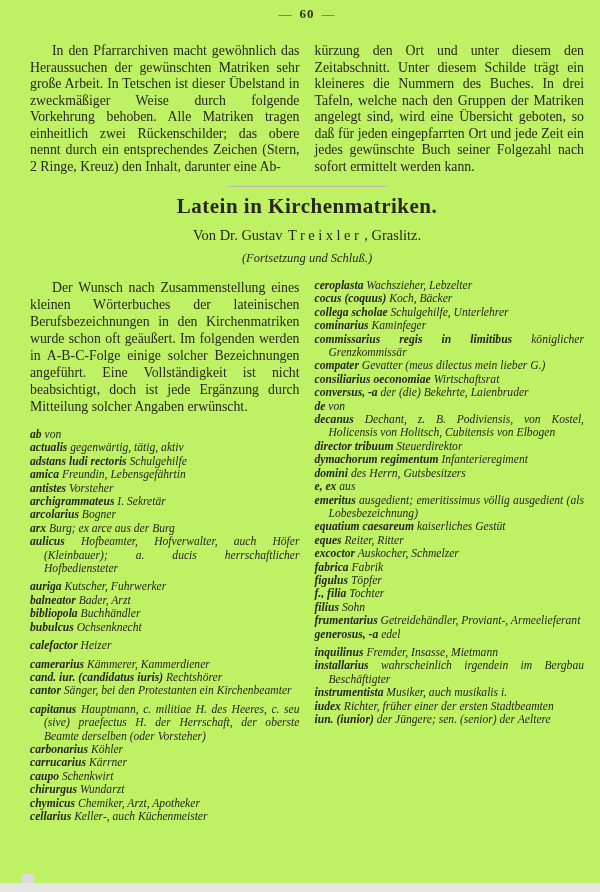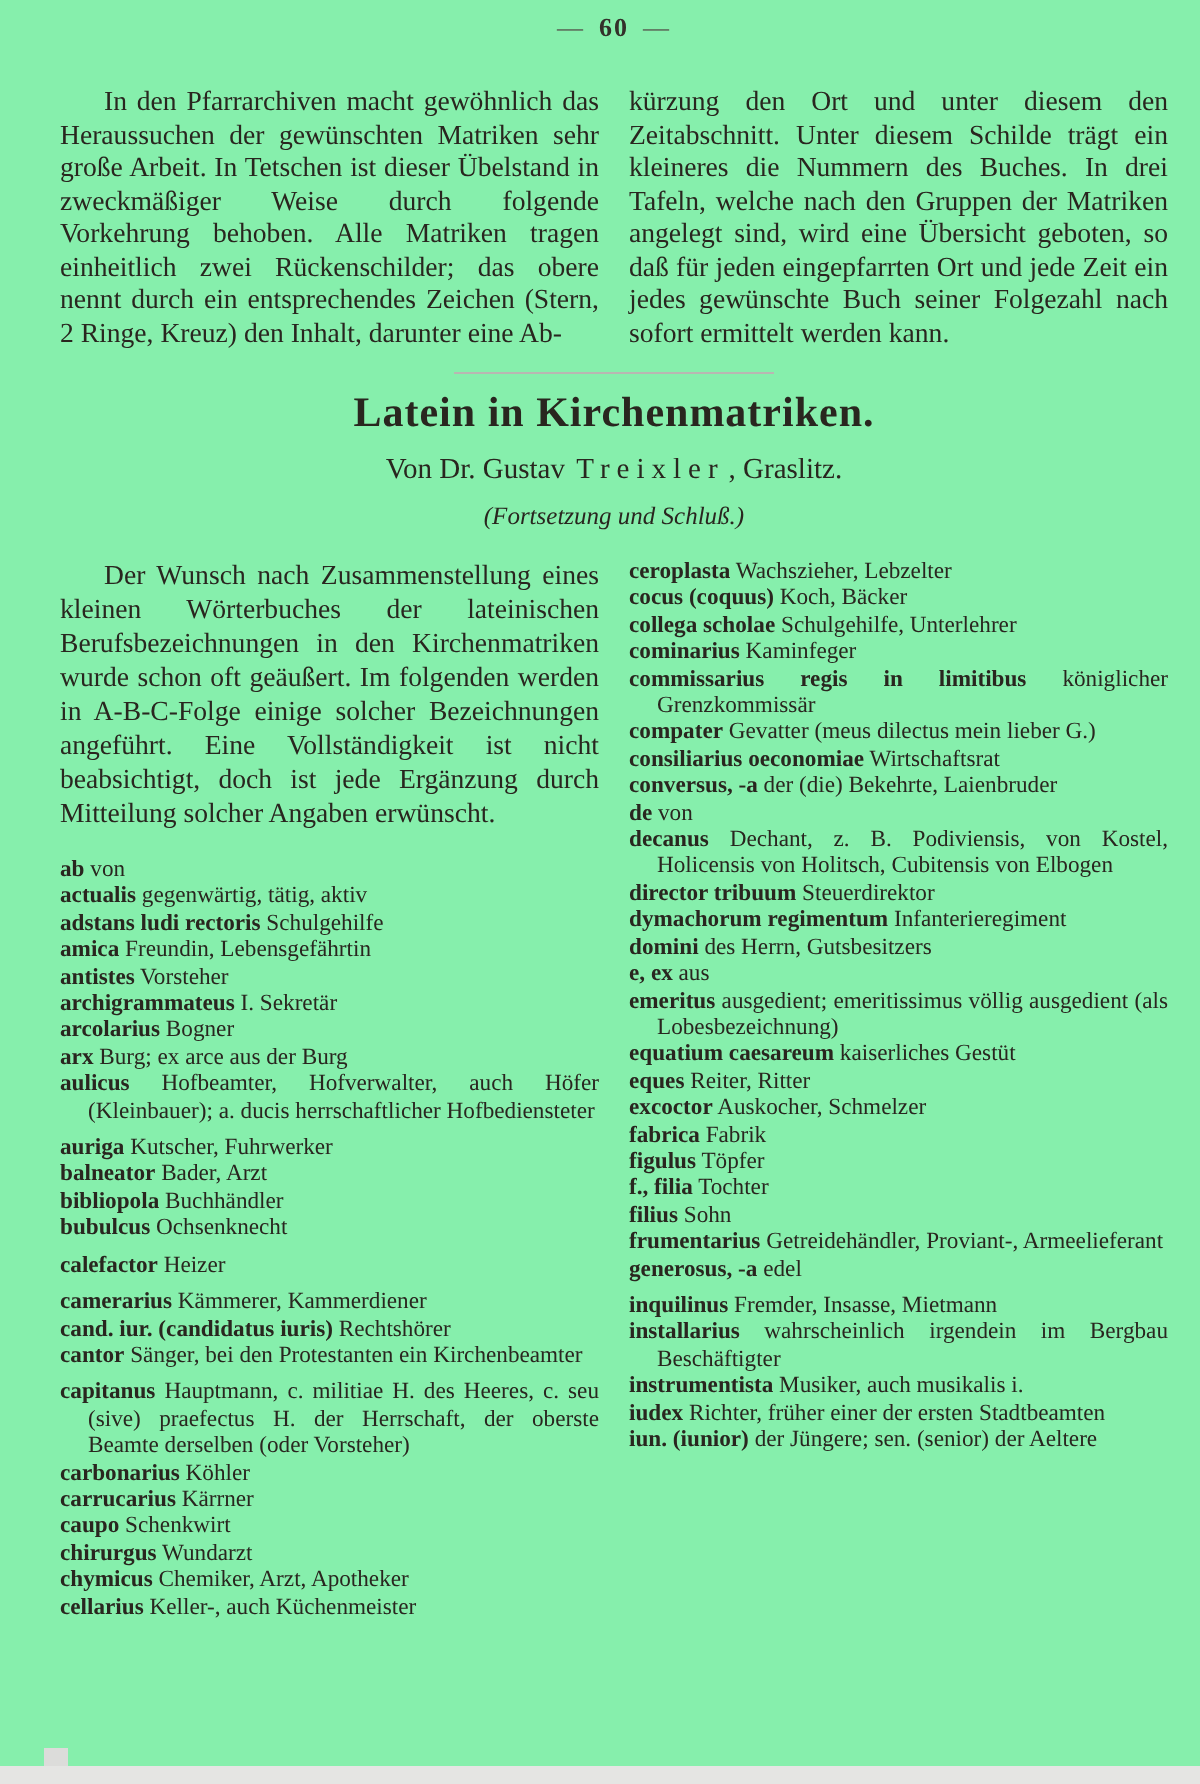--- a/index.html
+++ b/index.html
@@ -1,20 +1,20 @@
 <!DOCTYPE html>
 <html><head>
 <meta charset="utf-8">
 <style>
   html,body{margin:0;padding:0;background:#e9e9e7;}
   .page{
     position:relative;
     width:600px;height:892px;
     box-sizing:border-box;
-    background:#86efac;
+    background:#bef264;
     color:#29261f;
     font-family:"Liberation Serif", serif;
     padding:6px 16px 0 30px;
     overflow:hidden;
   }
   .page-number-row{
     text-align:center;
     font-weight:bold;
     font-size:13px;
     letter-spacing:1px;
@@ -65,20 +65,21 @@
     text-align:justify;
   }
   .entries{
     font-size:11.6px;
     line-height:13.4px;
   }
   .entry{
     padding-left:14px;
     text-indent:-14px;
     text-align:justify;
+    font-style:italic;
   }
   .entry.gap{margin-top:5px;}
   .term{font-weight:bold;}
   .def{}
   .scan-edge{
     position:absolute;left:0;right:0;bottom:0;height:9px;
     background:#e5e5e3;
   }
   .scan-corner{
     position:absolute;left:22px;bottom:6px;width:12px;height:12px;

